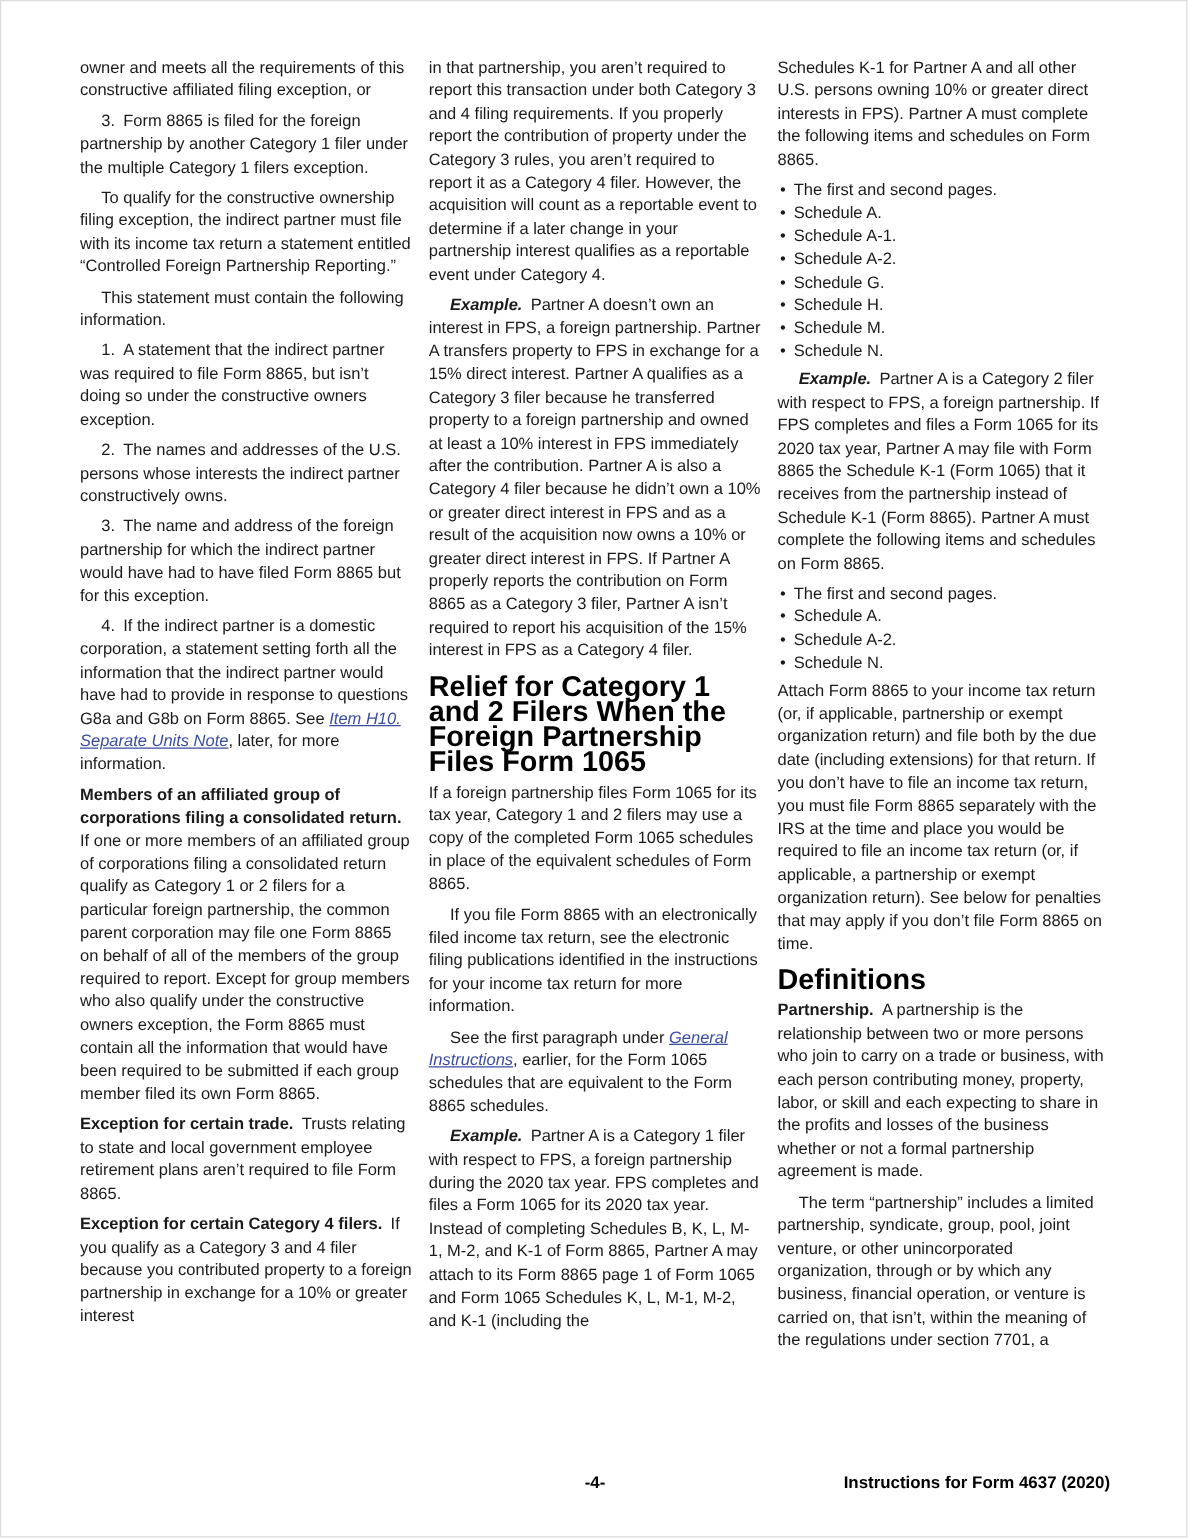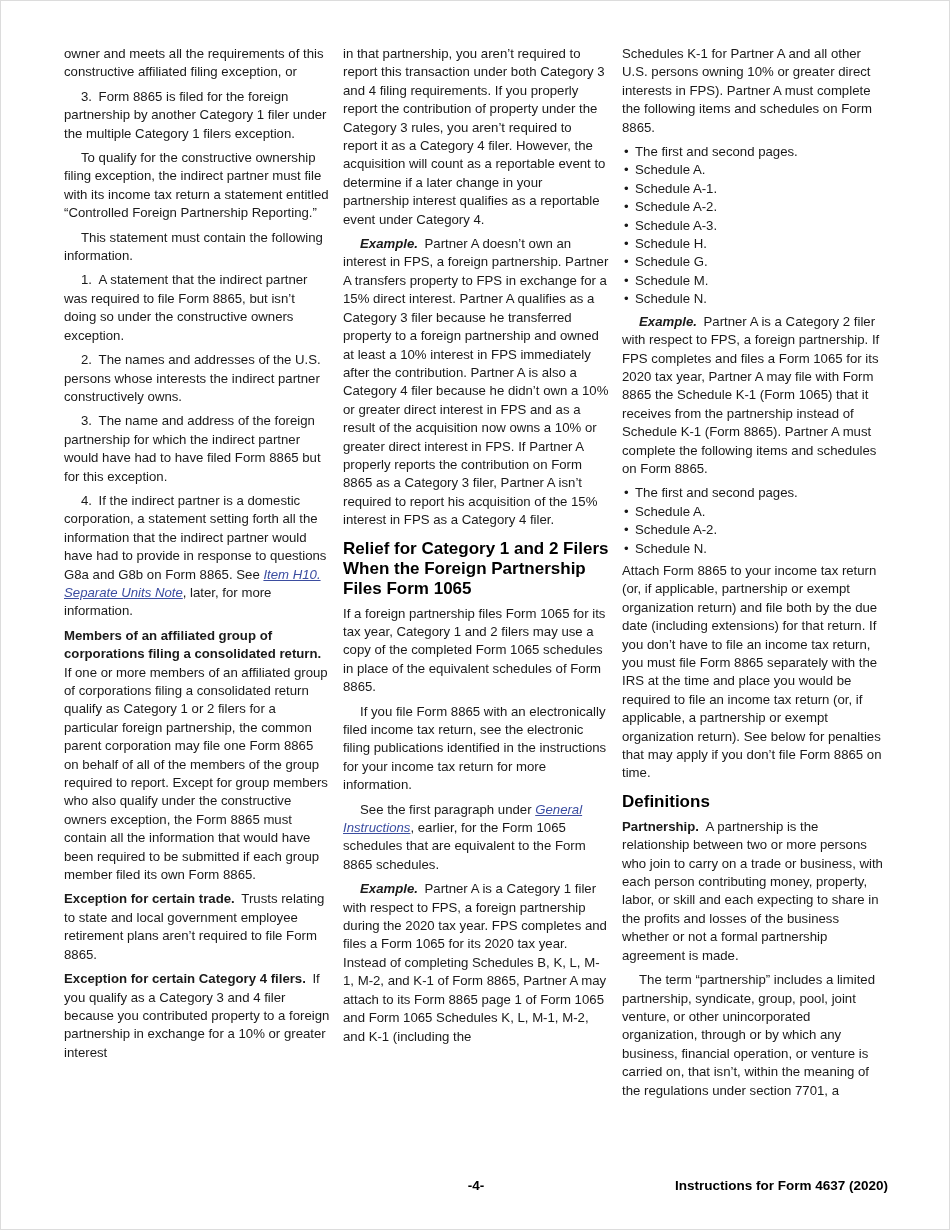--- a/index.html
+++ b/index.html
@@ -18,21 +18,21 @@
     padding: 44px 61px 0 63px;
     background: #ffffff;
   }
   .columns { display: flex; gap: 13px; height: 1114px; overflow: hidden; }
   .col { width: 266.5px; font-size: 13.2px; line-height: 18.4px; text-align: left; }
   p.para { margin: 0 0 6px 0; }
   p.ind { text-indent: 17px; }
   .lead { font-weight: bold; }
   .ex-lead { font-weight: bold; font-style: italic; margin-top: 36px; }
   .xref { font-style: italic; color: #3b4da0; text-decoration: underline; cursor: pointer; }
-  h2.section { font-size: 17px; line-height: 20px; font-weight: bold; margin: 9px 0 6px 0; color: #000; }
+  h2.section { font-size: 23px; line-height: 20px; font-weight: bold; margin: 9px 0 6px 0; color: #000; }
   .bullet { position: relative; padding-left: 13px; margin: 0; }
   .bullet::before { content: "\2022"; position: absolute; left: 2px; }
   .list { margin: 0 0 4px 0; }
   .footer {
     position: absolute; left: 63px; right: 61px; bottom: 33px;
     height: 18px; font-size: 13.5px; font-weight: bold; color: #000;
   }
   .pageno { position: absolute; left: 50%; transform: translateX(-50%); }
   .doc-title { position: absolute; right: 0; }
 </style>
@@ -66,23 +66,22 @@
       <p class="para ind"><span class="ex-lead">Example.</span><span> Partner A is a Category 1 filer with respect to FPS, a foreign partnership during the 2020 tax year. FPS completes and files a Form 1065 for its 2020 tax year. Instead of completing Schedules B, K, L, M-1, M-2, and K-1 of Form 8865, Partner A may attach to its Form 8865 page 1 of Form 1065 and Form 1065 Schedules K, L, M-1, M-2, and K-1 (including the</span></p>
     </div>
 
     <div class="col">
       <p class="para">Schedules K-1 for Partner A and all other U.S. persons owning 10% or greater direct interests in FPS). Partner A must complete the following items and schedules on Form 8865.</p>
       <div class="list">
         <div class="bullet">The first and second pages.</div>
         <div class="bullet">Schedule A.</div>
         <div class="bullet">Schedule A-1.</div>
         <div class="bullet">Schedule A-2.</div>
-        <div class="bullet">Schedule A-3.</div>
+        <div class="bullet">Schedule G.</div>
         <div class="bullet">Schedule H.</div>
-        <div class="bullet">Schedule G.</div>
         <div class="bullet">Schedule M.</div>
         <div class="bullet">Schedule N.</div>
       </div>
       <p class="para ind"><span class="ex-lead">Example.</span><span> Partner A is a Category 2 filer with respect to FPS, a foreign partnership. If FPS completes and files a Form 1065 for its 2020 tax year, Partner A may file with Form 8865 the Schedule K-1 (Form 1065) that it receives from the partnership instead of Schedule K-1 (Form 8865). Partner A must complete the following items and schedules on Form 8865.</span></p>
       <div class="list">
         <div class="bullet">The first and second pages.</div>
         <div class="bullet">Schedule A.</div>
         <div class="bullet">Schedule A-2.</div>
         <div class="bullet">Schedule N.</div>
       </div>

